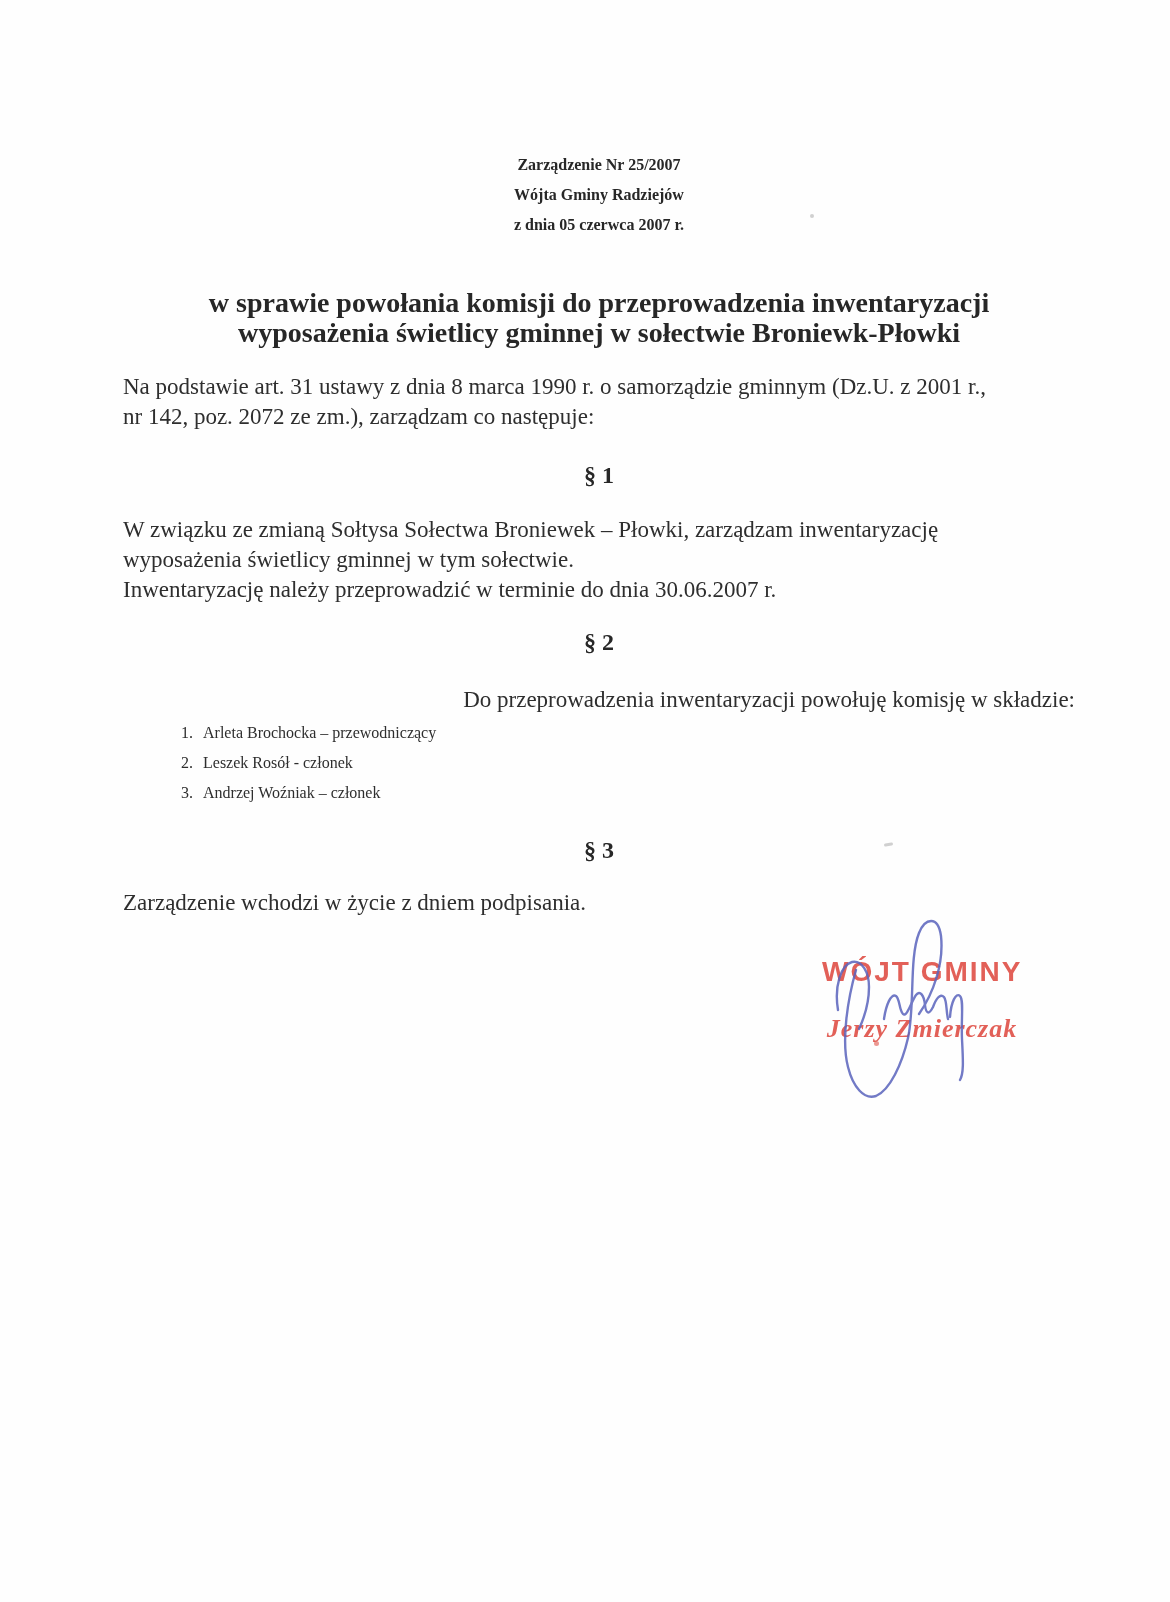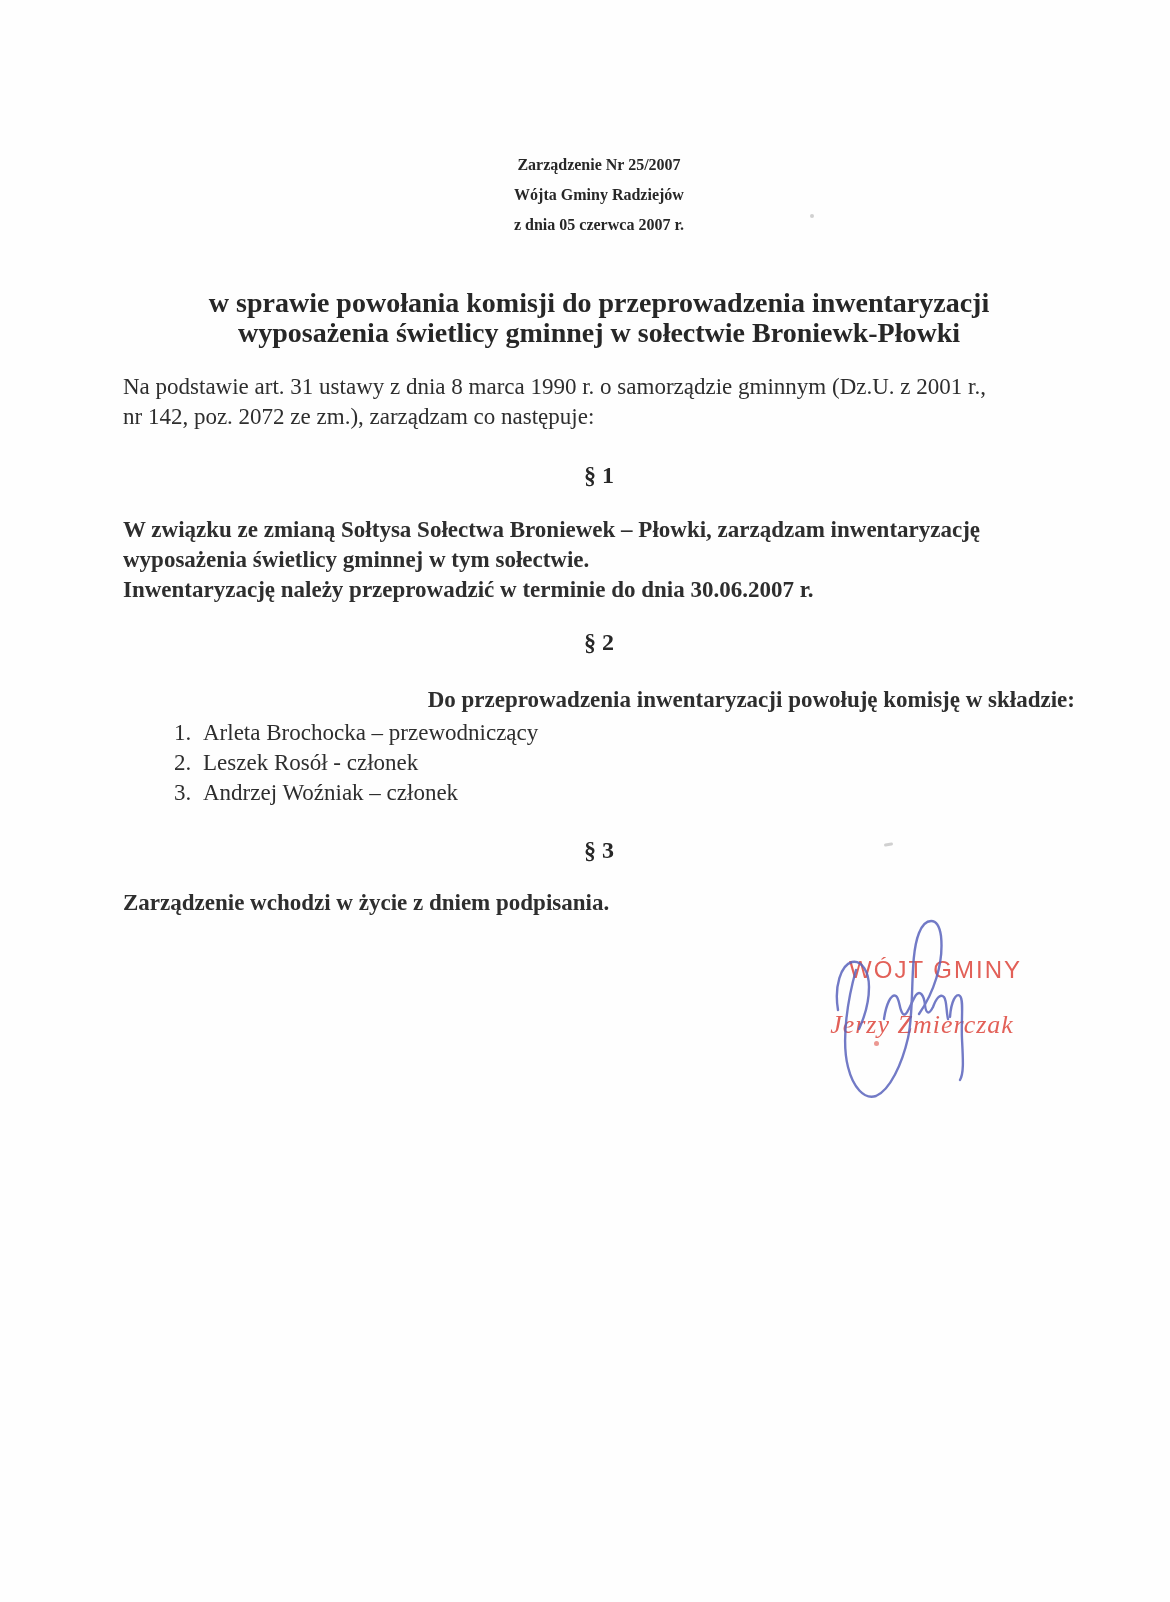--- a/index.html
+++ b/index.html
@@ -50,56 +50,54 @@
     font-size: 24px;
     line-height: 30px;
     color: #272727;
   }
   .sh1 { margin-top: 28px; }
   .sh2 { margin-top: 22px; }
   .sh3 { margin-top: 27px; }
   .body-par {
     font-size: 23px;
     line-height: 30px;
-    font-weight: bold;
   }
   .b1 { margin-top: 25px; }
   .b2 { margin-top: 28px; text-align: right; }
   .b3 { margin-top: 23px; }
   ol.commission-list {
     margin: 3px 0 0 0;
     padding-left: 74px;
-    font-size: 23px;
+    font-size: 16px;
     line-height: 30px;
   }
   ol.commission-list li {
     padding-left: 6px;
   }
   
   .stamp {
     position: absolute;
     left: 822px;
     top: 956px;
     width: 200px;
     text-align: center;
     color: #e0534a;
     opacity: 0.92;
   }
   .stamp-title {
     font-family: "Liberation Sans", sans-serif;
-    font-weight: normal;
-    font-size: 24px;
+    font-weight: bold;
+    font-size: 28px;
     letter-spacing: 2px;
     white-space: pre;
-    text-align: right;
   }
   .stamp-name {
     margin-top: 26px;
     font-family: "Liberation Serif", serif;
-    font-weight: normal;
+    font-weight: bold;
     font-style: italic;
     font-size: 26px;
     letter-spacing: 1px;
     white-space: pre;
   }
   .signature {
     position: absolute;
     left: 798px;
     top: 888px;
     width: 222px;

